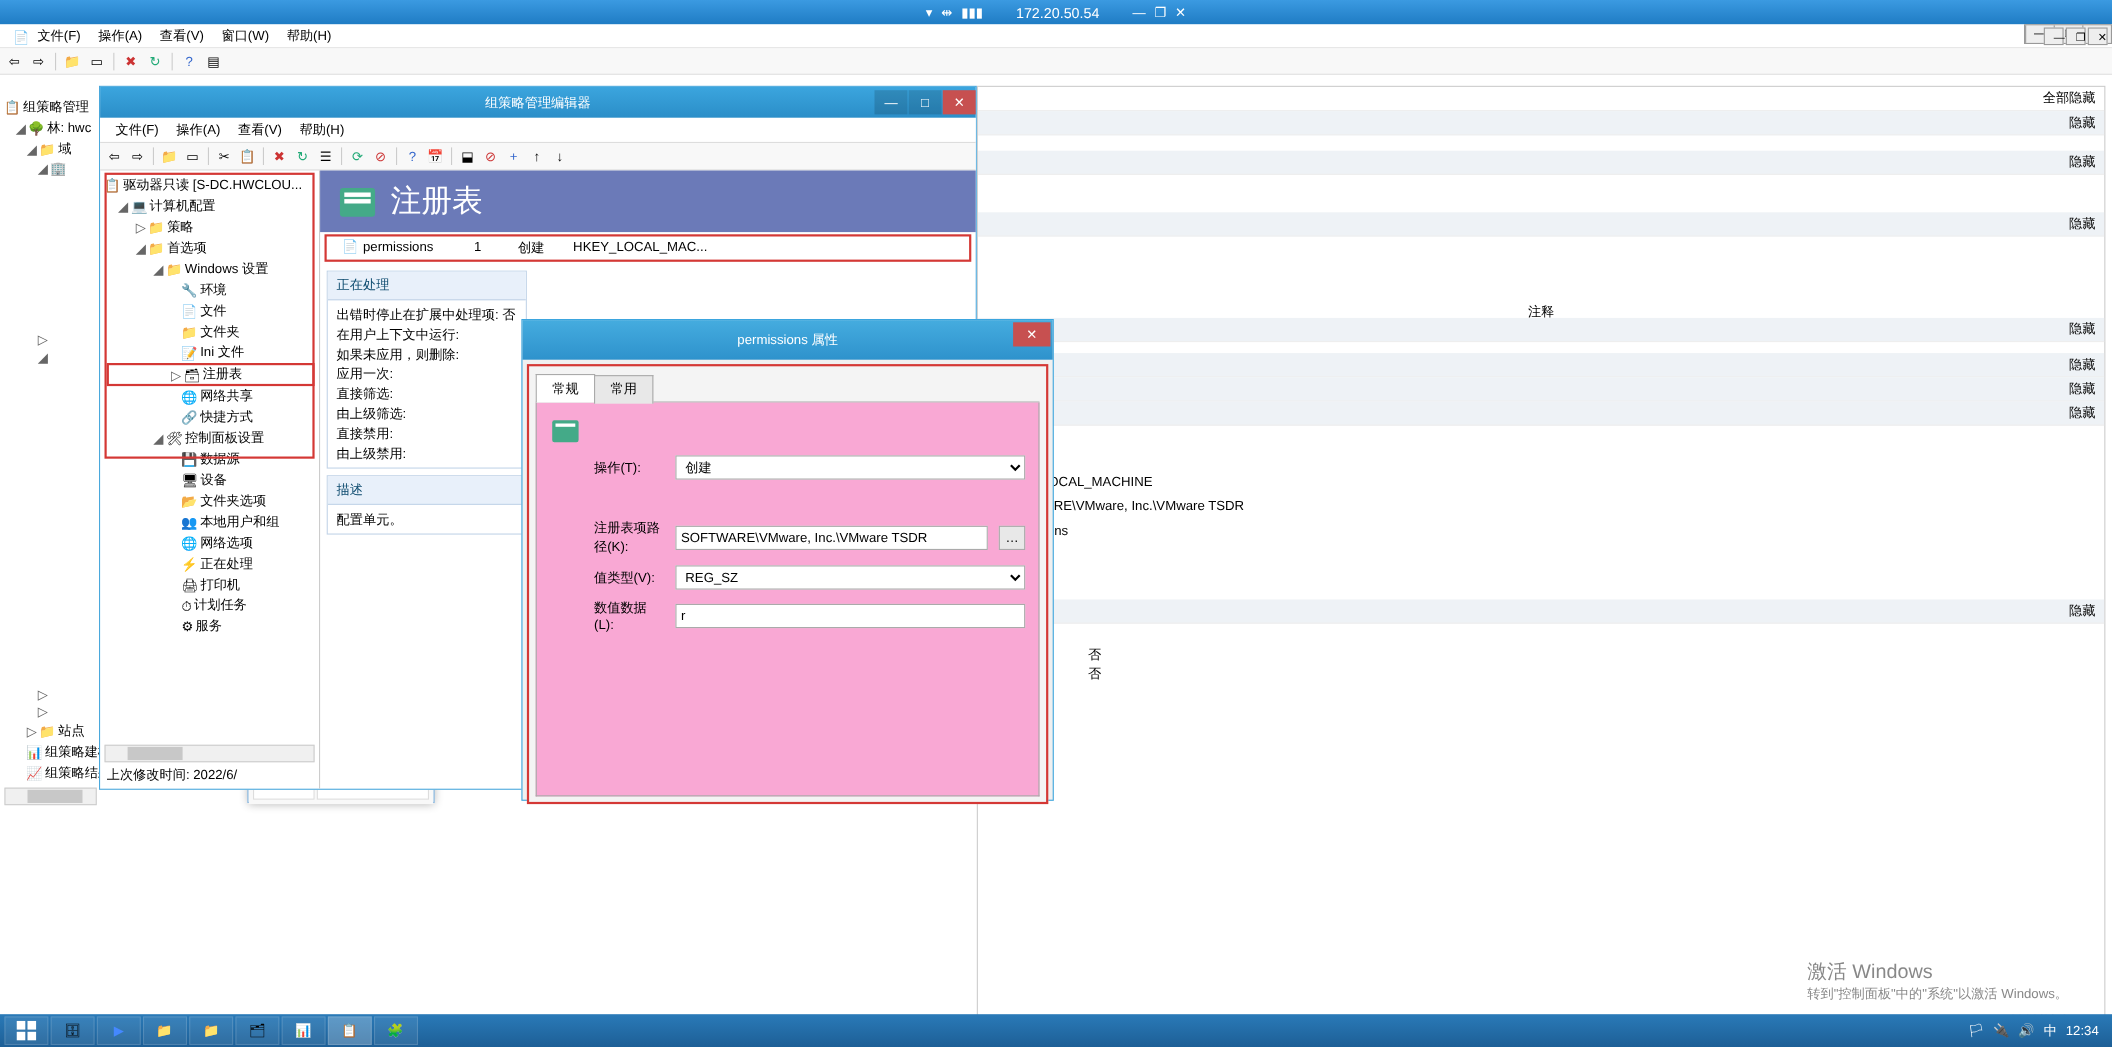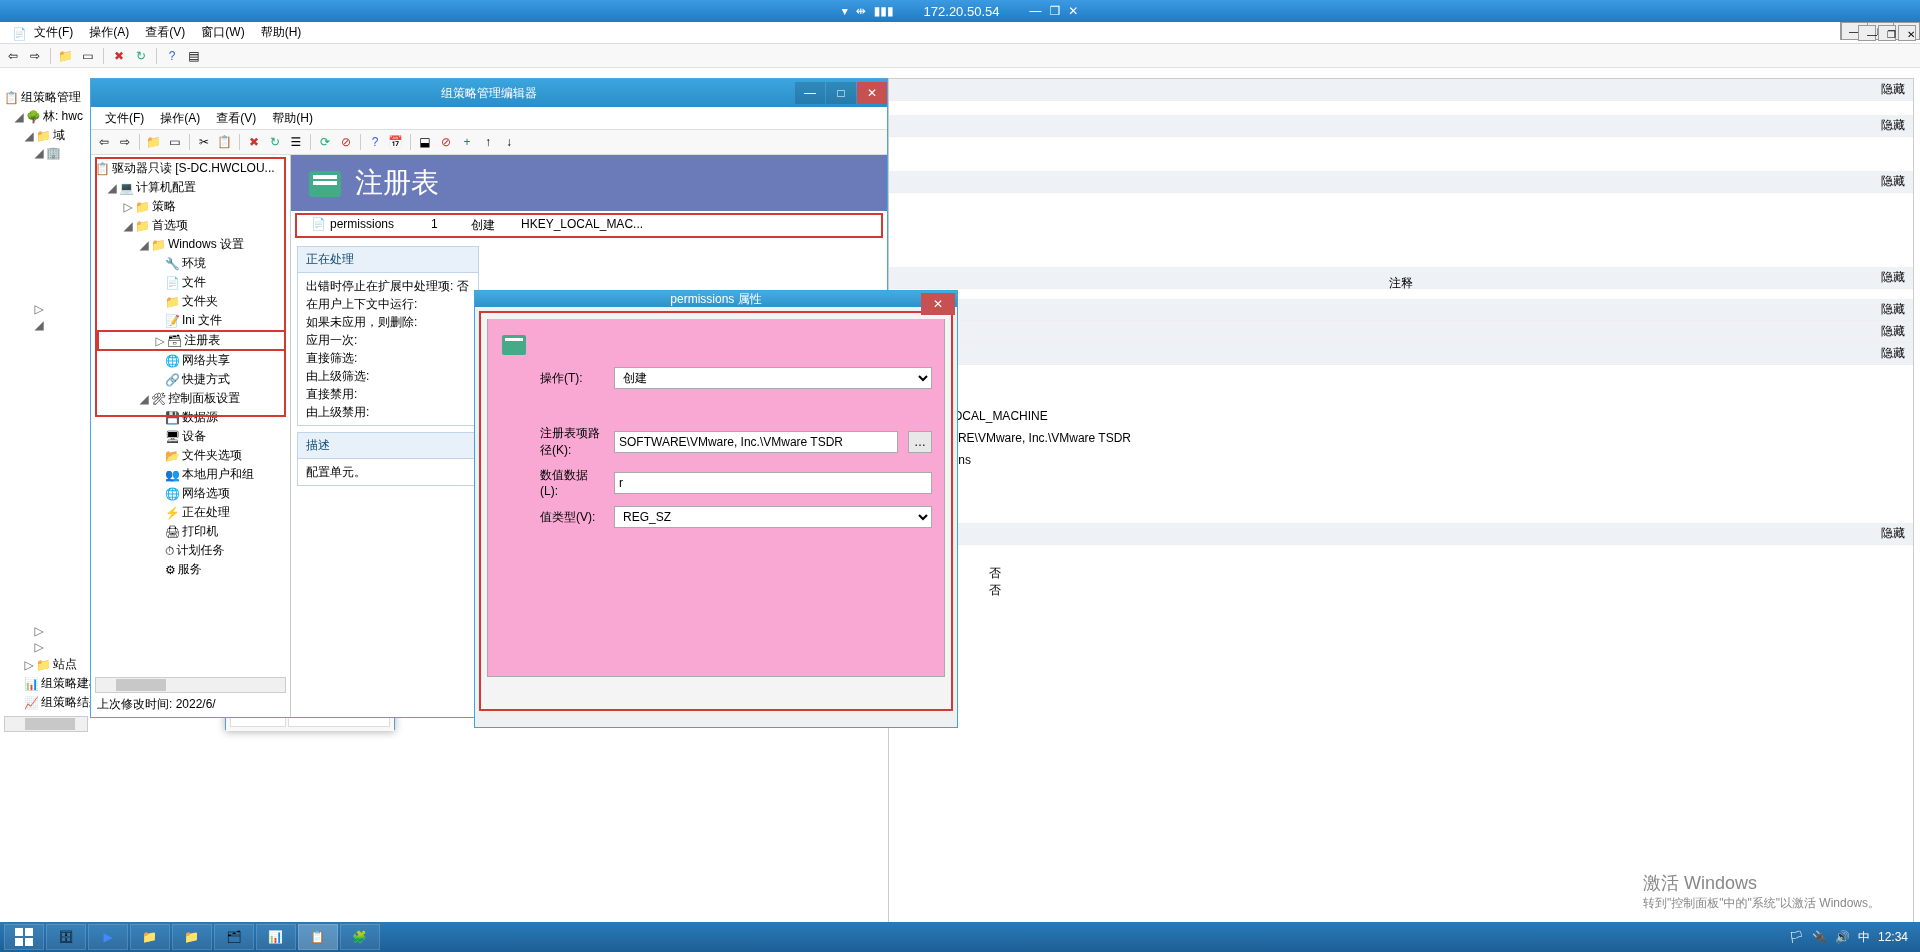--- a/index.html
+++ b/index.html
@@ -40,21 +40,21 @@
 .reg-header .icon{width:40px;height:40px}
 .reg-section{border:1px solid #c2d4e8;margin:6px;background:#fff}
 .reg-section-hdr{background:#e8f0fa;padding:4px 8px;color:#0c4a6e;font-size:12px;border-bottom:1px solid #c2d4e8}
 .reg-section-body{padding:4px 8px;font-size:12px;line-height:18px}
 .reg-table-hdr{display:flex;background:#f4f4f4;border:1px solid #ccc;font-size:12px;padding:2px 4px;margin:2px 6px 0 6px}
 .reg-table-hdr span{border-right:1px solid #ccc;padding:0 4px}
 .reg-table-row{display:flex;padding:2px 4px;margin:0 6px;font-size:12px}
 .reg-table-row span{padding:0 4px}
 .reg-table-outline{border:2px solid #d43835;margin:2px 4px}
 .prop-dialog{position:absolute;left:474px;top:290px;width:484px;height:438px;background:#f0f0f0;border:1px solid #3ba5de;z-index:20}
-.prop-titlebar{background:linear-gradient(#45acdf,#2e92cc);height:16px;display:flex;align-items:center;justify-content:center;color:#fff;position:relative}
+.prop-titlebar{background:linear-gradient(#45acdf,#2e92cc);height:36px;display:flex;align-items:center;justify-content:center;color:#fff;position:relative}
 .prop-titlebar .close{position:absolute;right:2px;top:2px;width:34px;height:22px;background:#c75050;color:#fff;display:flex;align-items:center;justify-content:center;font-family:Arial}
 .prop-body{padding:6px;border:2px solid #d43835;margin:4px;height:calc(100% - 36px);background:#f4f4f4}
 .prop-tabs{display:flex;border-bottom:1px solid #aaa}
 .prop-tab{padding:4px 14px;border:1px solid #aaa;border-bottom:none;background:#fff;margin-right:-1px;position:relative;top:1px}
 .prop-tab.inactive{background:#e8e8e8;top:2px;padding:3px 14px}
 .prop-content{background:#f9a8d4;border:1px solid #aaa;border-top:none;padding:12px;height:calc(100% - 26px)}
 .prop-icon{width:28px;height:28px;margin-bottom:8px}
 .prop-row{display:flex;align-items:center;margin:8px 0;gap:10px}
 .prop-label{width:104px;text-align:left;padding-left:40px}
 .prop-row select,.prop-row input[type=text]{flex:1;height:22px;border:1px solid #aaa;padding:0 4px;font-size:12px;background:#fff}
@@ -289,48 +289,55 @@
       <div class="thumb-right"></div>
     </div>
 </div>
 
 <div class="prop-dialog">
   <div class="prop-titlebar">
     <span>permissions 属性</span>
     <span class="close">✕</span>
   </div>
   <div class="prop-body">
+    <div class="prop-tabs">
+      <div class="prop-tab">常规</div>
+      <div class="prop-tab inactive">常用</div>
+    </div>
     <div class="prop-content">
       <svg class="prop-icon" viewBox="0 0 28 28">
           <rect x="2" y="4" width="24" height="20" fill="#4a8" rx="2"></rect>
           <rect x="5" y="7" width="18" height="3" fill="#fff"></rect>
         </svg>
       <div class="prop-row">
         <span class="prop-label">操作(T):</span>
         <select><option>创建</option></select>
       </div>
       <div style="height:20px"></div>
       <div class="prop-row">
         <span class="prop-label">注册表项路径(K):</span>
         <input type="text" value="SOFTWARE\VMware, Inc.\VMware TSDR" style="">
         <span class="browse-btn">…</span>
       </div>
       <div class="prop-row">
+        <span class="prop-label">值类型(V):</span>
+        <select><option>REG_SZ</option></select>
+      </div>
+      <div class="prop-row">
         <span class="prop-label">数值数据(L):</span>
         <input type="text" value="r" style="">
       </div>
-      <div class="prop-row">
-        <span class="prop-label">值类型(V):</span>
-        <select><option>REG_SZ</option></select>
-      </div>
     </div>
   </div>
 </div>
 
 <div class="right-panel">
+  <div class="rp-row">
+      <span>全部隐藏</span>
+    </div>
   <div class="rp-row alt">
       <span>隐藏</span>
     </div>
   <div style="height:14px"></div>
   <div class="rp-row alt">
       <span>隐藏</span>
     </div>
   <div style="height:34px"></div>
   <div class="rp-row alt">
       <span>隐藏</span>

